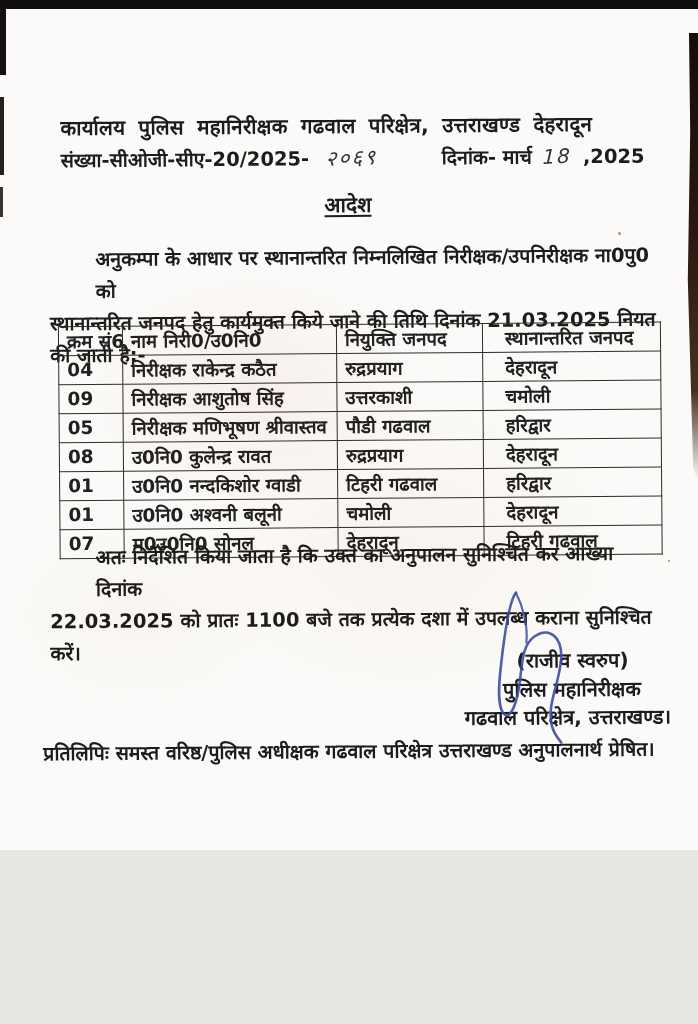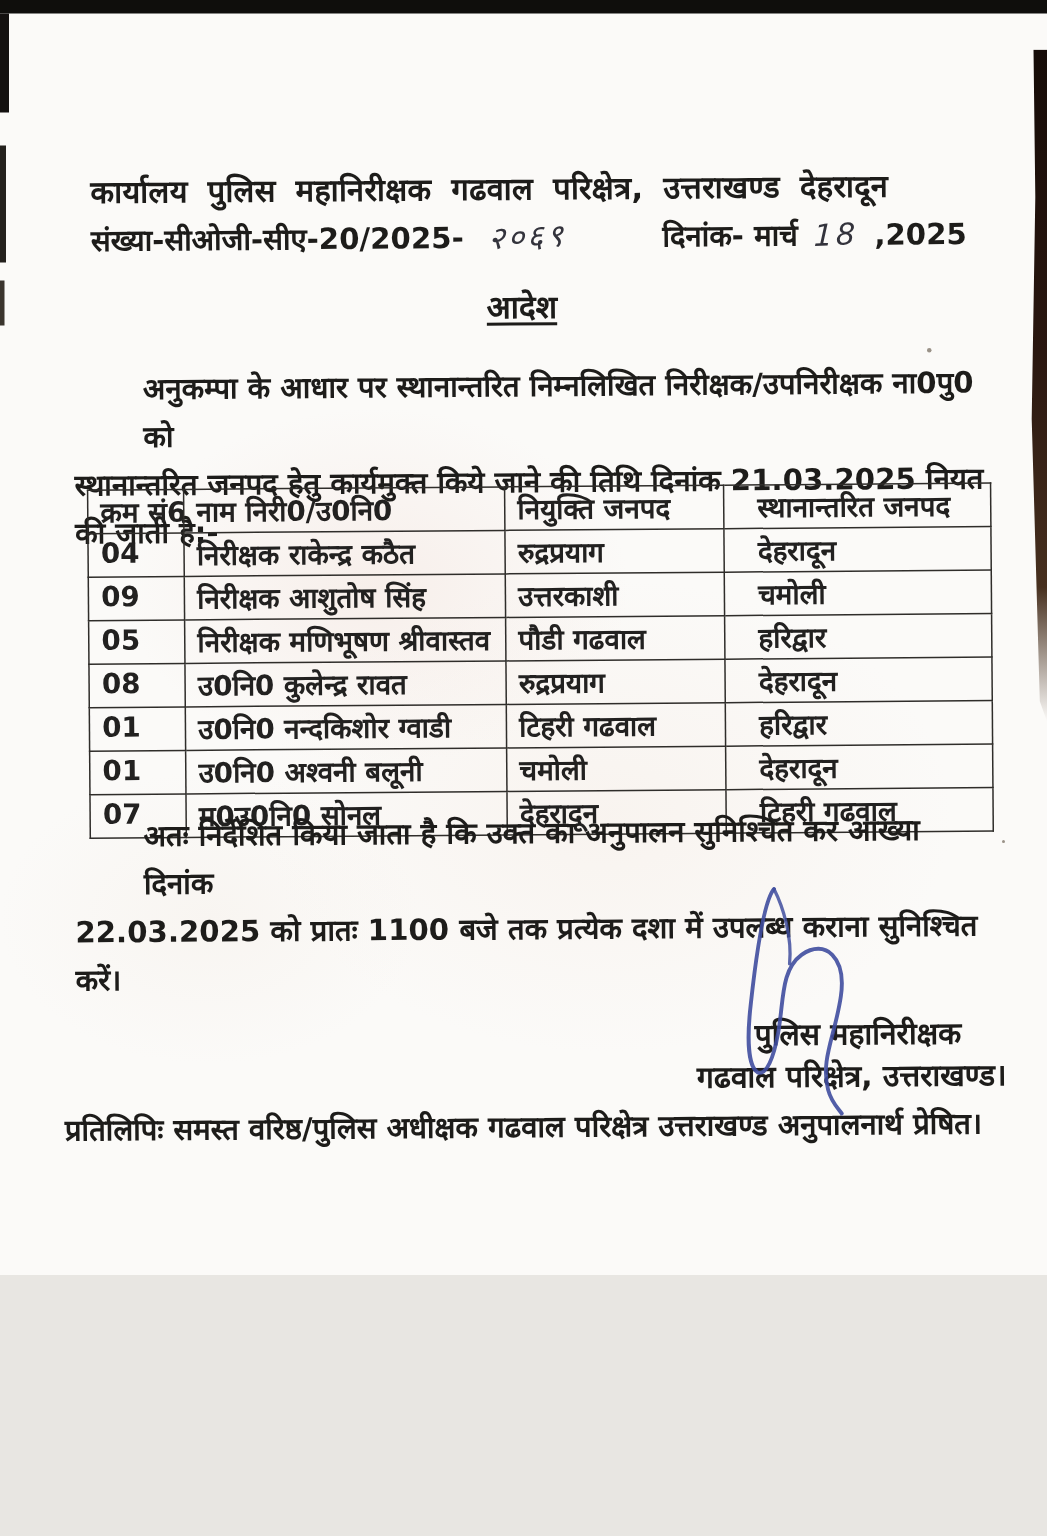--- a/index.html
+++ b/index.html
@@ -182,20 +182,21 @@
           <td class="c4pad">टिहरी गढवाल</td>
         </tr>
       </tbody>
     </table>
 
     <div class="para para2">
       <div class="line indent">अतः निर्देशित किया जाता है कि उक्त का अनुपालन सुनिश्चित कर आख्या दिनांक</div>
       <div class="line">22.03.2025 को प्रातः 1100 बजे तक प्रत्येक दशा में उपलब्ध कराना सुनिश्चित करें।</div>
     </div>
 
+    <div class="sig-line sig-name">(राजीव स्वरुप)</div>
     <div class="sig-line sig-desig">पुलिस महानिरीक्षक</div>
     <div class="sig-line sig-office">गढवाल परिक्षेत्र, उत्तराखण्ड।</div>
 
     <svg class="sig-ink" viewBox="0 0 150 165" fill="none">
       <path d="M 62 8 C 55 16 50 50 46 84 C 43 108 44 126 50 130 C 56 133 61 120 64 104 C 68 83 66 62 80 52 C 96 41 110 54 106 80 C 102 106 92 122 97 142 C 99 150 103 154 106 158" stroke="#3f4d9e" stroke-width="2.6" stroke-linecap="round" opacity="0.9"></path>
       <path d="M 62 8 C 68 20 74 40 72 58" stroke="#3f4d9e" stroke-width="2.2" stroke-linecap="round" opacity="0.85"></path>
     </svg>
 
     <div class="copy-line">प्रतिलिपिः समस्त वरिष्ठ/पुलिस अधीक्षक गढवाल परिक्षेत्र उत्तराखण्ड अनुपालनार्थ प्रेषित।</div>
 

